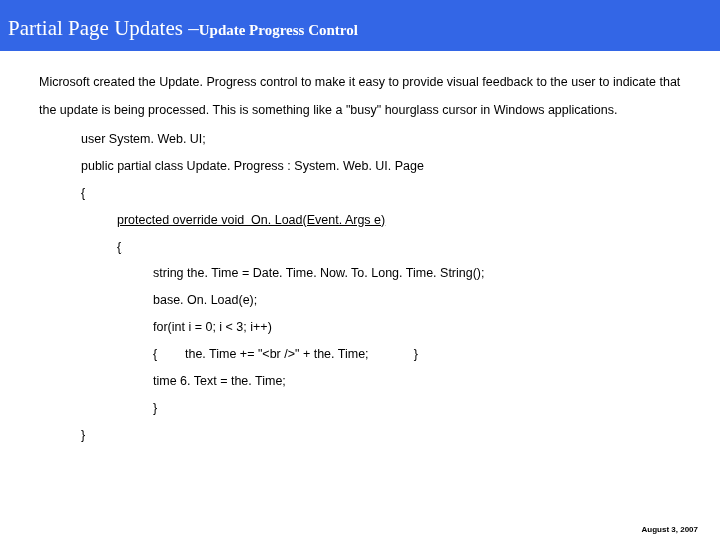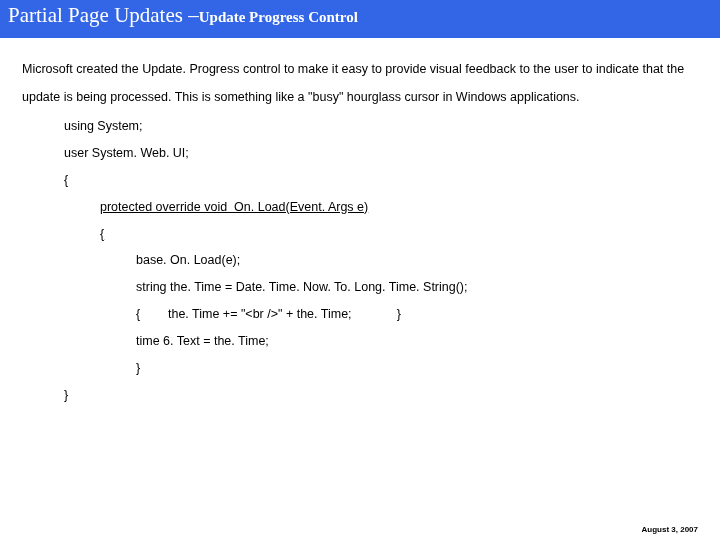--- a/index.html
+++ b/index.html
@@ -7,33 +7,34 @@
     width: 720px;
     height: 540px;
     font-family: Verdana, Geneva, sans-serif;
     background: #fff;
     position: relative;
     overflow: hidden;
   }
   .header {
     background: #3366e6;
     color: #fff;
-    padding: 3px 8px 10px 8px;
+    padding: 16px 8px 10px 8px;
     font-family: "Times New Roman", Times, serif;
   }
   .header-main {
     font-size: 21px;
     font-weight: normal;
   }
   .header-sub {
     font-size: 15px;
     font-weight: bold;
   }
   .body {
     padding: 18px 22px 0 22px;
+    margin-left: 17px;
   }
   .para {
     font-size: 12.5px;
     line-height: 2.2;
     color: #000;
   }
   .code-block {
     margin-top: 2px;
   }
   .code-line {
@@ -58,27 +59,28 @@
 <body>
 
 <div class="header">
   <span class="header-main">Partial Page Updates </span><span class="header-main">–</span><span class="header-sub">Update Progress Control</span>
 </div>
 
 <div class="body">
   <p class="para">Microsoft created the Update. Progress control to make it easy to provide visual feedback to the user to indicate that the update is being processed. This is something like a "busy" hourglass cursor in Windows applications.</p>
 
   <div class="code-block">
-    <div class="code-line indent1">using System;</div>
     <div class="code-line indent1">user System. Web. UI;</div>
+    <div class="code-line indent1">public partial class Update. Progress : System. Web. UI. Page</div>
     <div class="code-line indent1">{</div>
     <div class="code-line indent2">protected override void  On. Load(Event. Args e)</div>
     <div class="code-line indent2">{</div>
+    <div class="code-line indent3">string the. Time = Date. Time. Now. To. Long. Time. String();</div>
     <div class="code-line indent3">base. On. Load(e);</div>
-    <div class="code-line indent3">string the. Time = Date. Time. Now. To. Long. Time. String();</div>
+    <div class="code-line indent3">for(int i = 0; i &lt; 3; i++)</div>
     <div class="code-line indent3">{        the. Time += "&lt;br /&gt;" + the. Time;             }</div>
     <div class="code-line indent3">time 6. Text = the. Time;</div>
     <div class="code-line indent3">}</div>
     <div class="code-line indent1">}</div>
   </div>
 </div>
 
 <div class="footer">August 3, 2007</div>
 
 </body></html>

